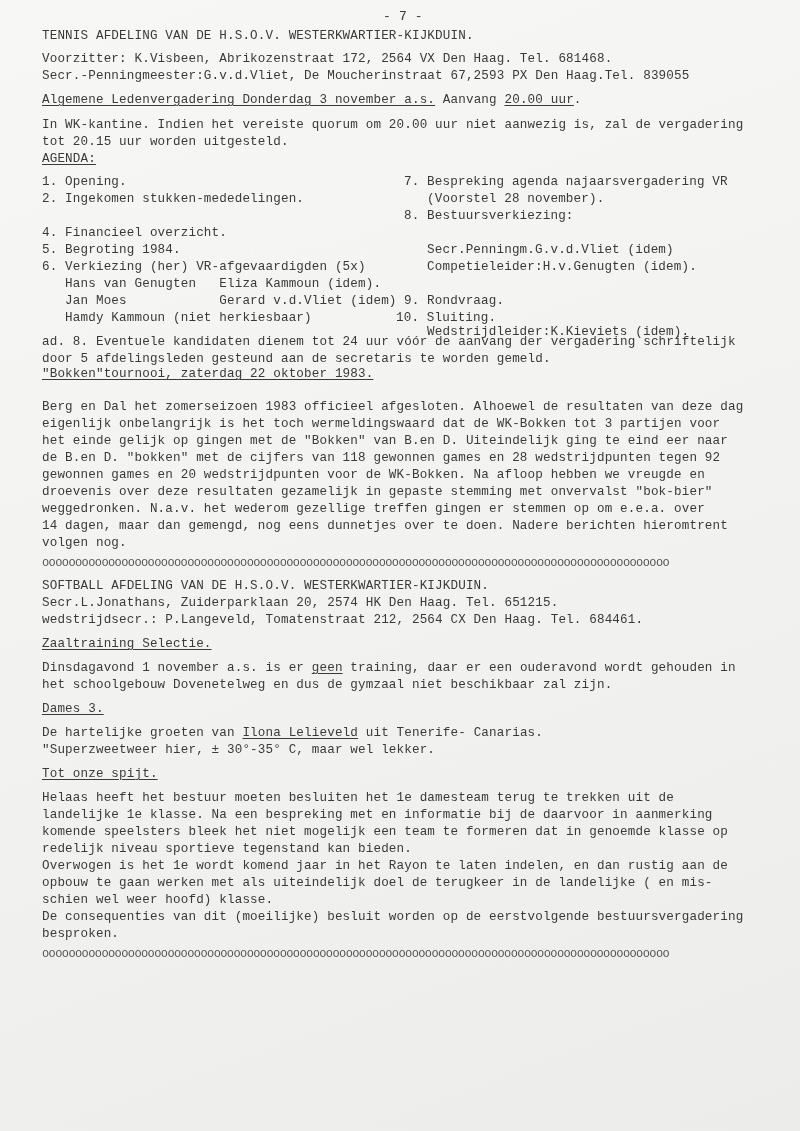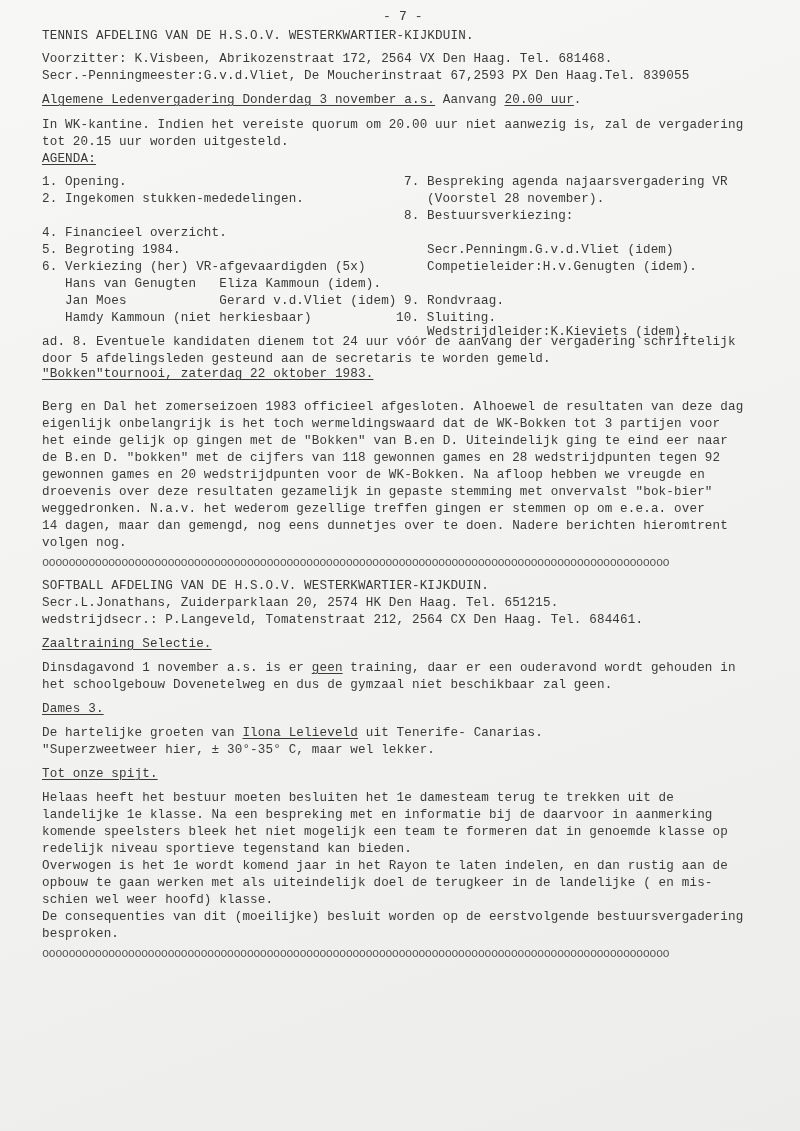--- a/index.html
+++ b/index.html
@@ -74,21 +74,21 @@
   <div class="ln" style="top:535px;">volgen nog.</div>
 
   <div class="ln dots" style="top:555px;">ooooooooooooooooooooooooooooooooooooooooooooooooooooooooooooooooooooooooooooooooooooooooooooooo</div>
 
   <div class="ln" style="top:578px;">SOFTBALL AFDELING VAN DE H.S.O.V. WESTERKWARTIER-KIJKDUIN.</div>
   <div class="ln" style="top:595px;">Secr.L.Jonathans, Zuiderparklaan 20, 2574 HK Den Haag. Tel. 651215.</div>
   <div class="ln" style="top:612px;">wedstrijdsecr.: P.Langeveld, Tomatenstraat 212, 2564 CX Den Haag. Tel. 684461.</div>
 
   <div class="ln u" style="top:636px;">Zaaltraining Selectie.</div>
   <div class="ln" style="top:660px;"><span>Dinsdagavond 1 november a.s. is er </span><span class="u">geen</span><span> training, daar er een ouderavond wordt gehouden in</span></div>
-  <div class="ln" style="top:677px;">het schoolgebouw Dovenetelweg en dus de gymzaal niet beschikbaar zal geen.</div>
+  <div class="ln" style="top:677px;">het schoolgebouw Dovenetelweg en dus de gymzaal niet beschikbaar zal zijn.</div>
 
   <div class="ln u" style="top:701px;">Dames 3.</div>
   <div class="ln" style="top:725px;"><span>De hartelijke groeten van </span><span class="u">Ilona Lelieveld</span><span> uit Tenerife- Canarias.</span></div>
   <div class="ln" style="top:742px;">"Superzweetweer hier, ± 30°-35° C, maar wel lekker.</div>
 
   <div class="ln u" style="top:766px;">Tot onze spijt.</div>
   <div class="ln" style="top:790px;">Helaas heeft het bestuur moeten besluiten het 1e damesteam terug te trekken uit de</div>
   <div class="ln" style="top:807px;">landelijke 1e klasse. Na een bespreking met en informatie bij de daarvoor in aanmerking</div>
   <div class="ln" style="top:824px;">komende speelsters bleek het niet mogelijk een team te formeren dat in genoemde klasse op</div>
   <div class="ln" style="top:841px;">redelijk niveau sportieve tegenstand kan bieden.</div>

